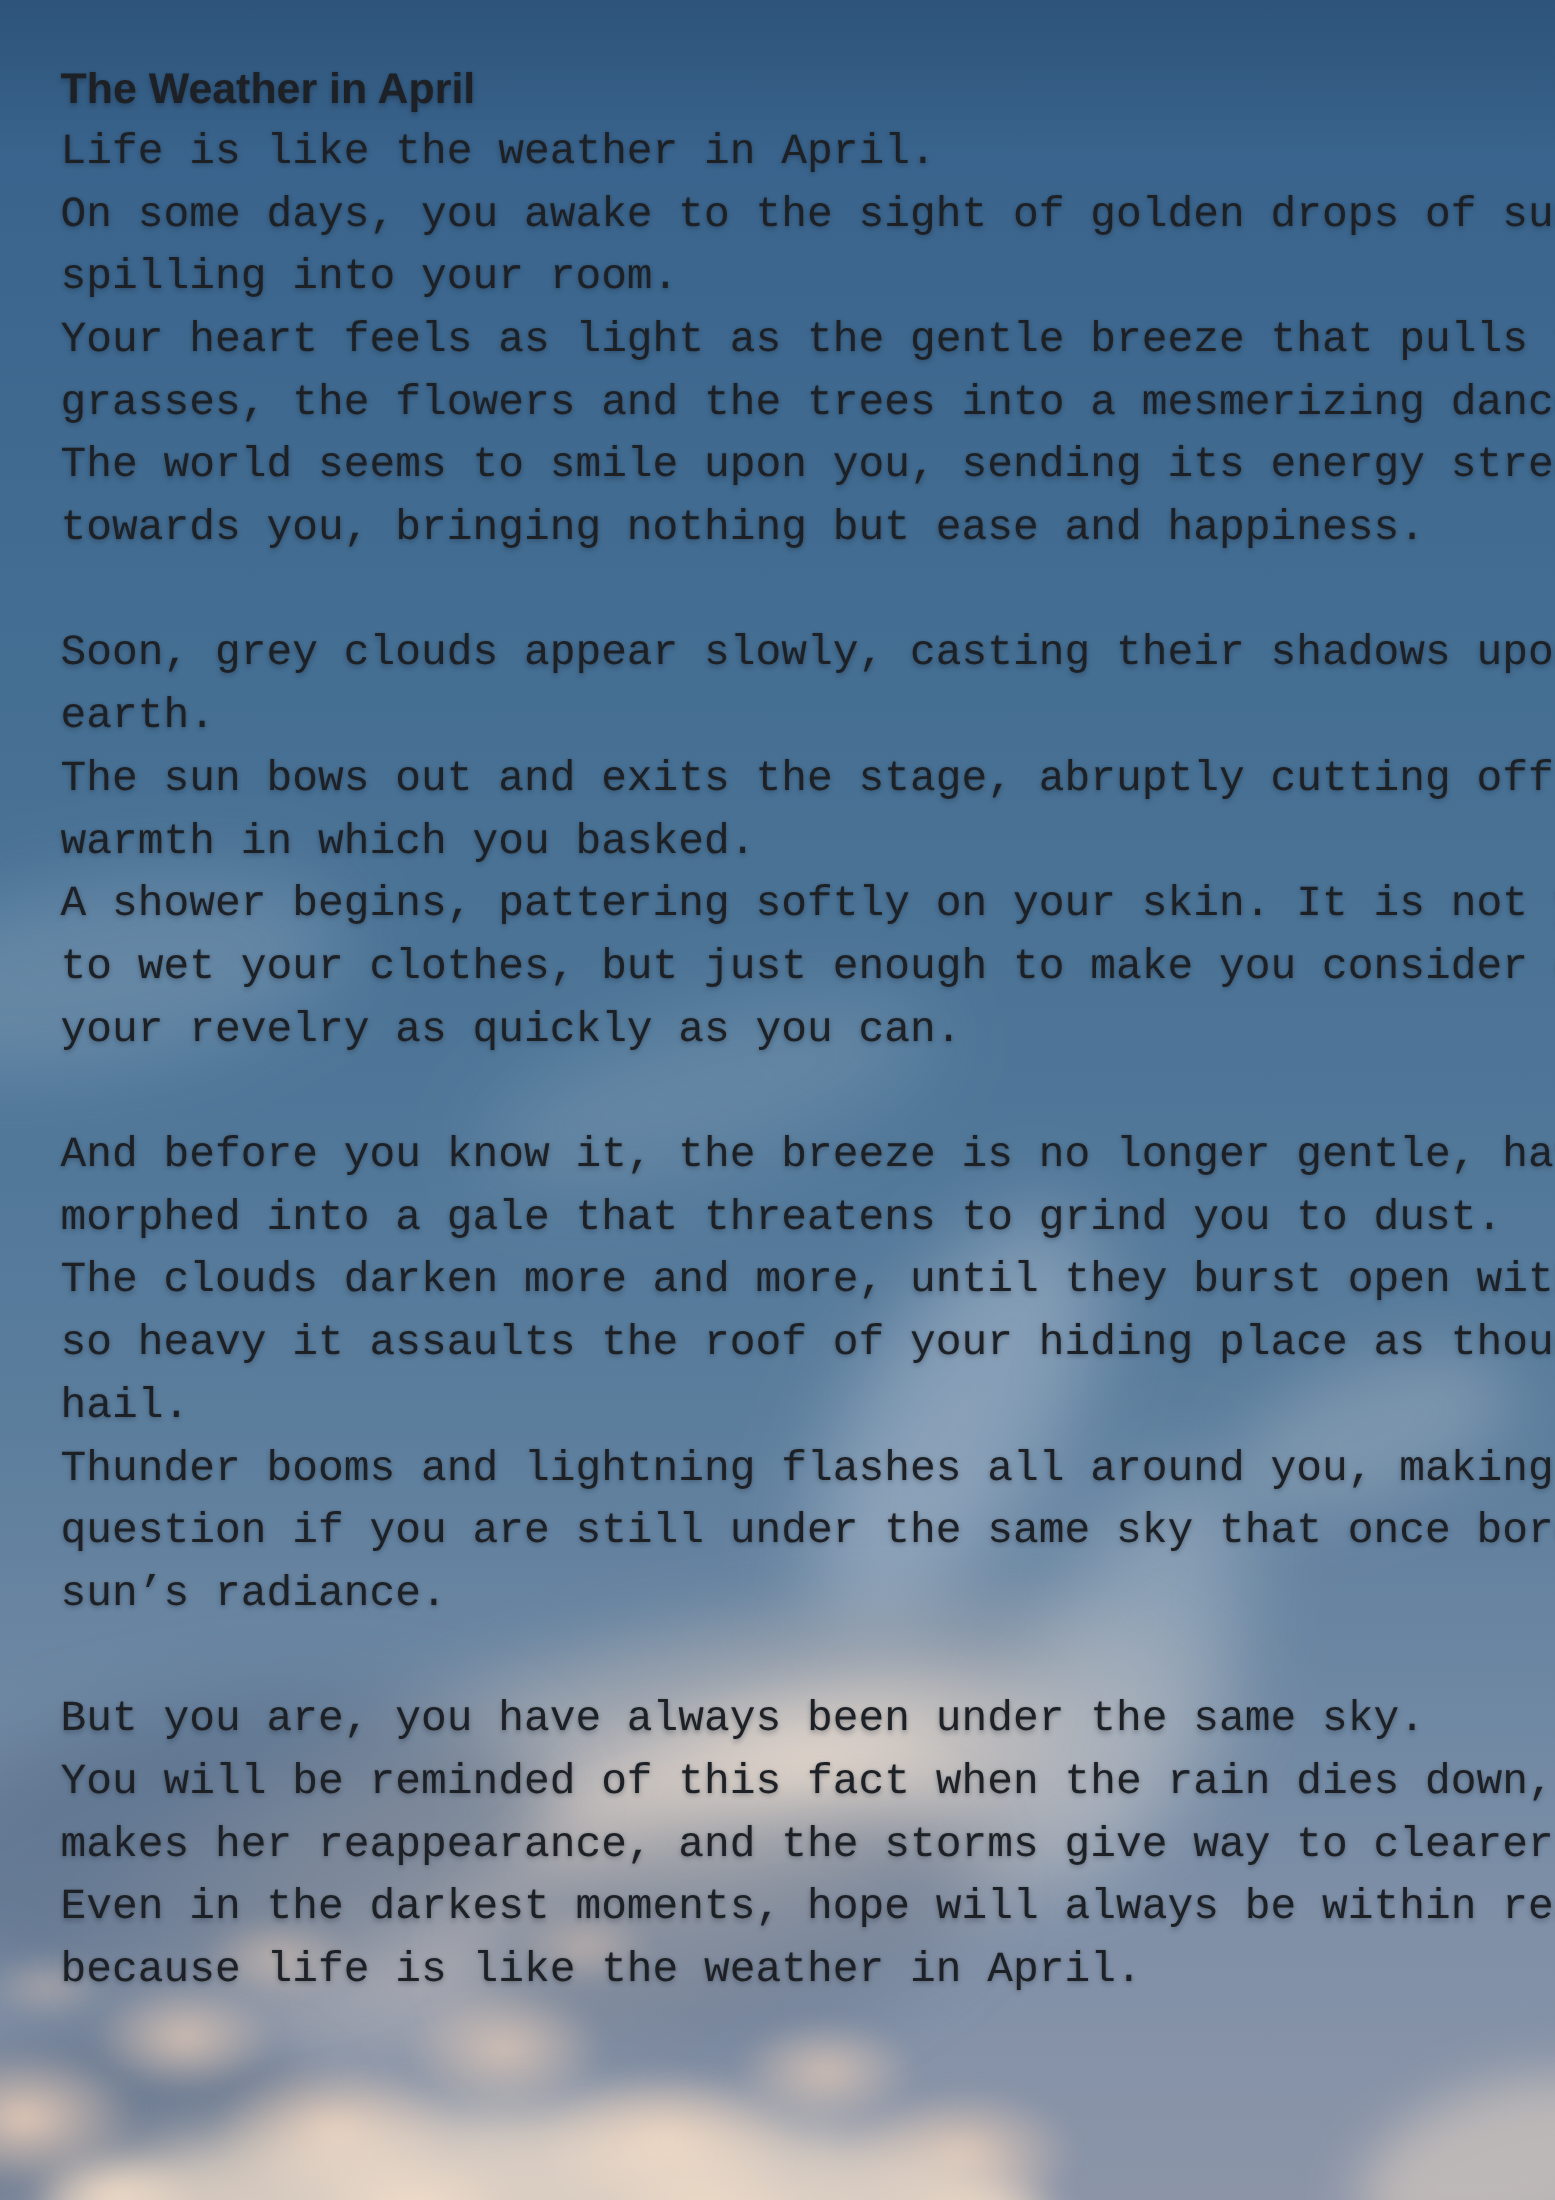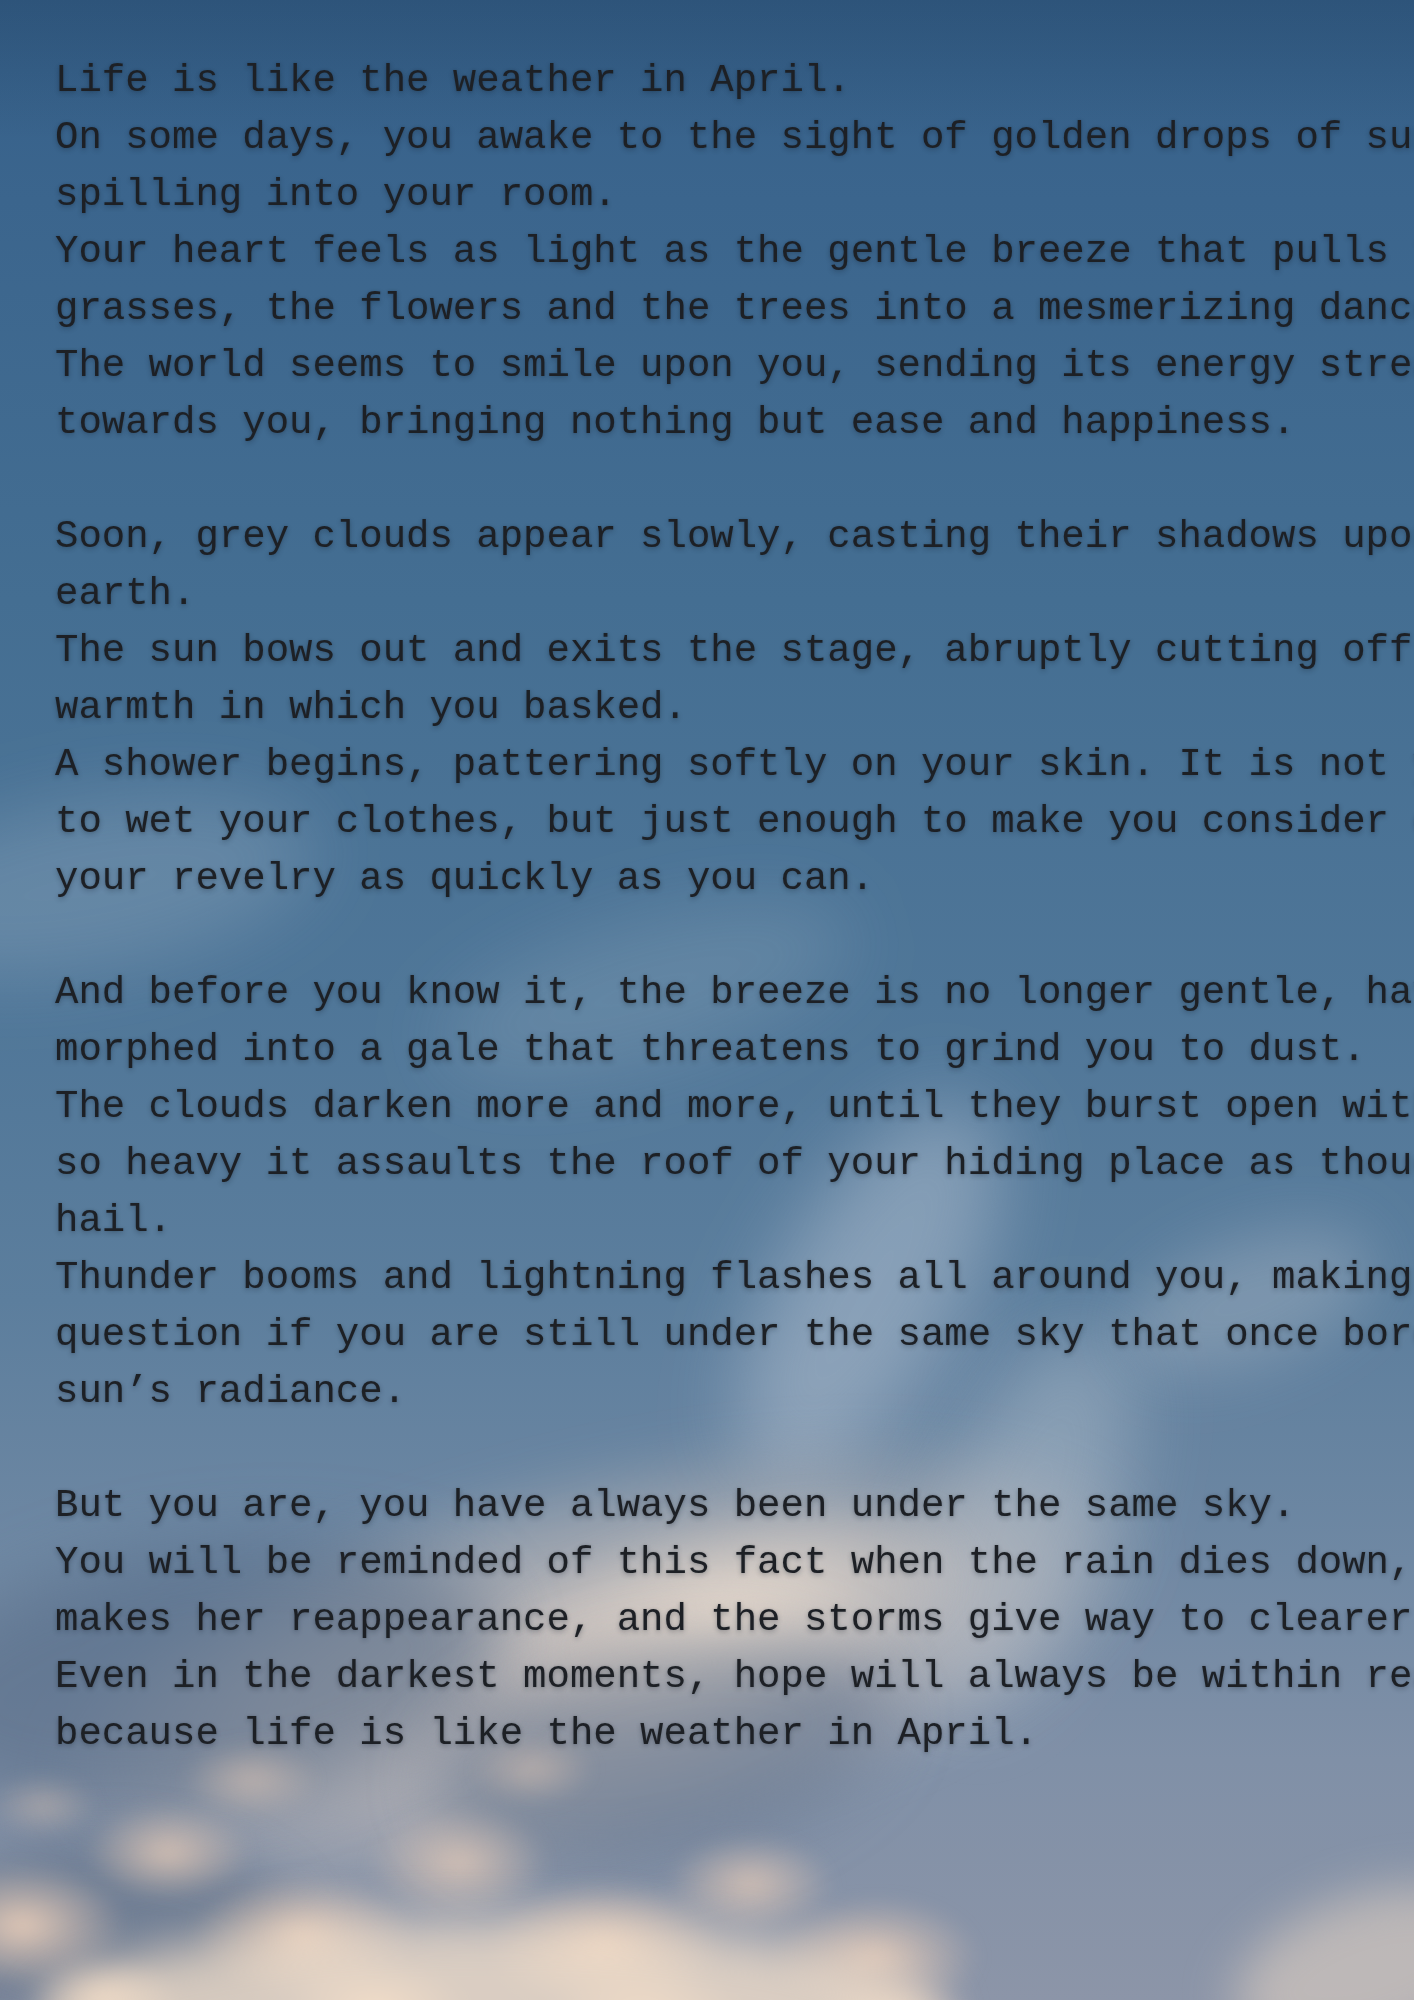--- a/index.html
+++ b/index.html
@@ -102,20 +102,21 @@
     <div class="cloud bandcore"></div>
     <div class="cloud slate1"></div>
     <div class="cloud slate2"></div>
     <div class="cloud slate3"></div>
     <div class="cloud puffs"></div>
     <div class="cloud corner"></div>
     <div class="cloud bottomglow"></div>
   </div>
 
   <div class="poem">
+    <h1>The Weather in April</h1>
     <pre>Life is like the weather in April.
 On some days, you awake to the sight of golden drops of sunlight
 spilling into your room.
 Your heart feels as light as the gentle breeze that pulls the
 grasses, the flowers and the trees into a mesmerizing dance.
 The world seems to smile upon you, sending its energy streaming
 towards you, bringing nothing but ease and happiness.
 
 Soon, grey clouds appear slowly, casting their shadows upon the
 earth.

